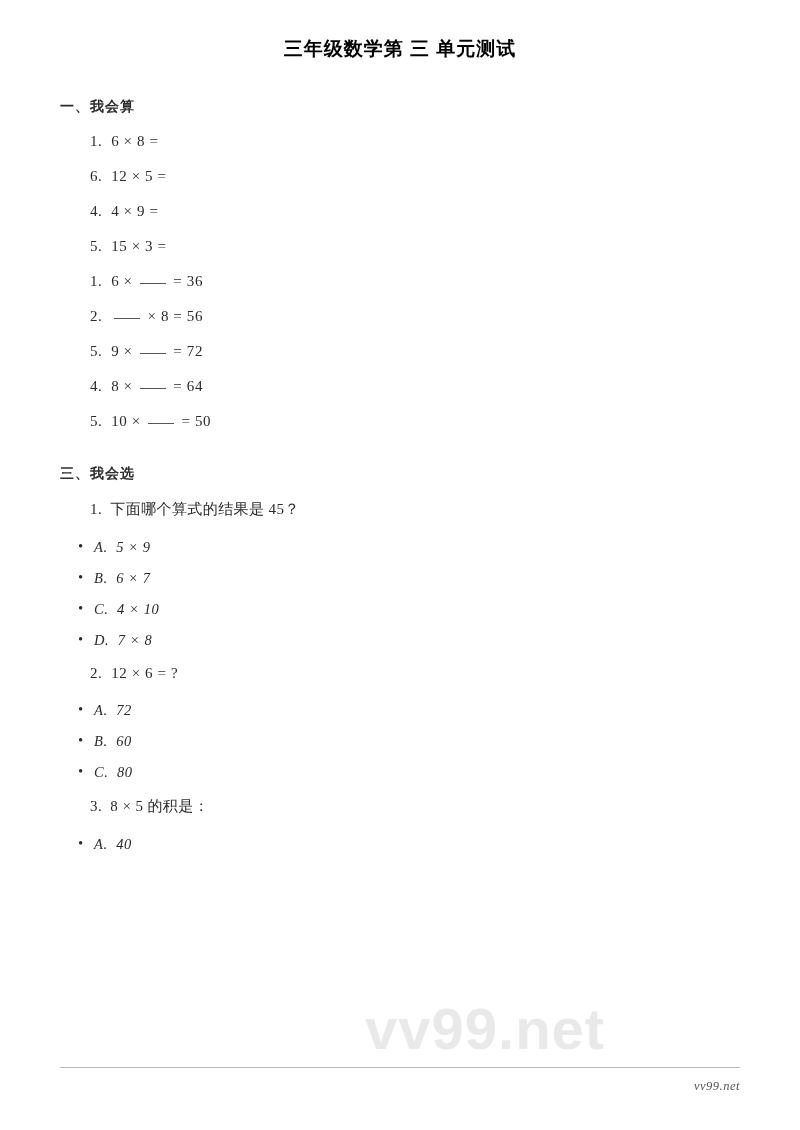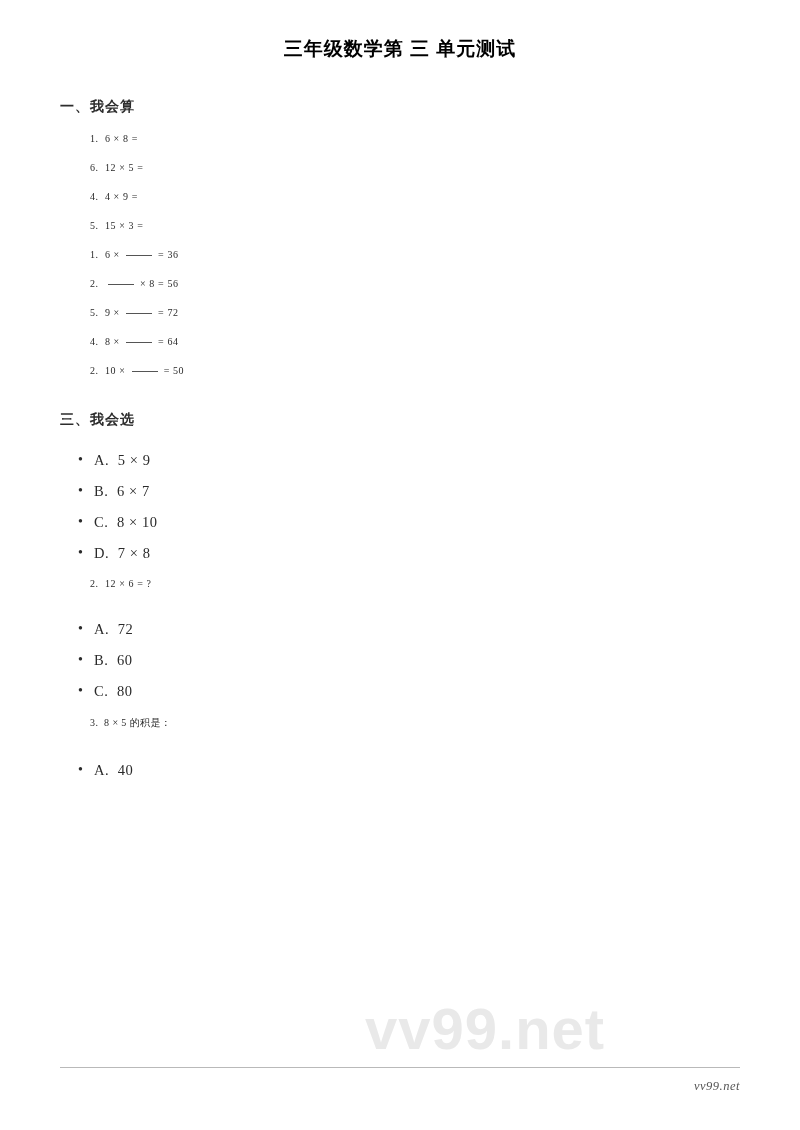--- a/index.html
+++ b/index.html
@@ -40,41 +40,42 @@
     margin: 26px 0 8px 0;
     letter-spacing: 1px;
   }
   .q-list {
     margin: 0;
     padding: 0;
     list-style: none;
   }
   .q-item {
     font-family: "Liberation Serif", serif;
-    font-size: 10px;
+    font-size: 15px;
     color: #2a2a2a;
     margin: 0 0 0 30px;
     padding: 9px 0 9px 0;
     letter-spacing: 0.6px;
     white-space: pre;
   }
   .q-item.cn {
     letter-spacing: 0.4px;
   }
   .blank {
     display: inline-block;
     width: 26px;
     border-bottom: 1px solid #555;
     vertical-align: 2px;
     margin: 0 3px;
   }
   .opt-list {
-    margin: 16px 0 0 18px;
+    margin: 4px 0 0 18px;
     padding: 0;
     list-style: none;
+    font-style: italic;
   }
   .opt-item {
     font-family: "Liberation Serif", serif;
     font-size: 14.5px;
     color: #2a2a2a;
     padding: 7px 0;
     letter-spacing: 0.6px;
     white-space: pre;
     position: relative;
     padding-left: 16px;
@@ -132,32 +133,33 @@
       <li class="q-item">5.  15 × 3 =</li>
     </ul>
   </div>
 
   <div>
     <ul class="q-list">
       <li class="q-item"><span>1.  6 × </span><span class="blank"></span><span> = 36</span></li>
       <li class="q-item"><span>2.  </span><span class="blank"></span><span> × 8 = 56</span></li>
       <li class="q-item"><span>5.  9 × </span><span class="blank"></span><span> = 72</span></li>
       <li class="q-item"><span>4.  8 × </span><span class="blank"></span><span> = 64</span></li>
-      <li class="q-item"><span>2.  10 × </span><span class="blank"></span><span> = 50</span></li>
+      <li class="q-item"><span>5.  10 × </span><span class="blank"></span><span> = 50</span></li>
     </ul>
   </div>
 
   <div>
     <div class="section-heading">三、我会选</div>
 
     <div>
+      <div class="q-item cn">1.  下面哪个算式的结果是 45？</div>
       <ul class="opt-list">
         <li class="opt-item">A.  5 × 9</li>
         <li class="opt-item">B.  6 × 7</li>
-        <li class="opt-item">C.  8 × 10</li>
+        <li class="opt-item">C.  4 × 10</li>
         <li class="opt-item">D.  7 × 8</li>
       </ul>
     </div>
 
     <div>
       <div class="q-item">2.  12 × 6 = ?</div>
       <ul class="opt-list">
         <li class="opt-item">A.  72</li>
         <li class="opt-item">B.  60</li>
         <li class="opt-item">C.  80</li>

